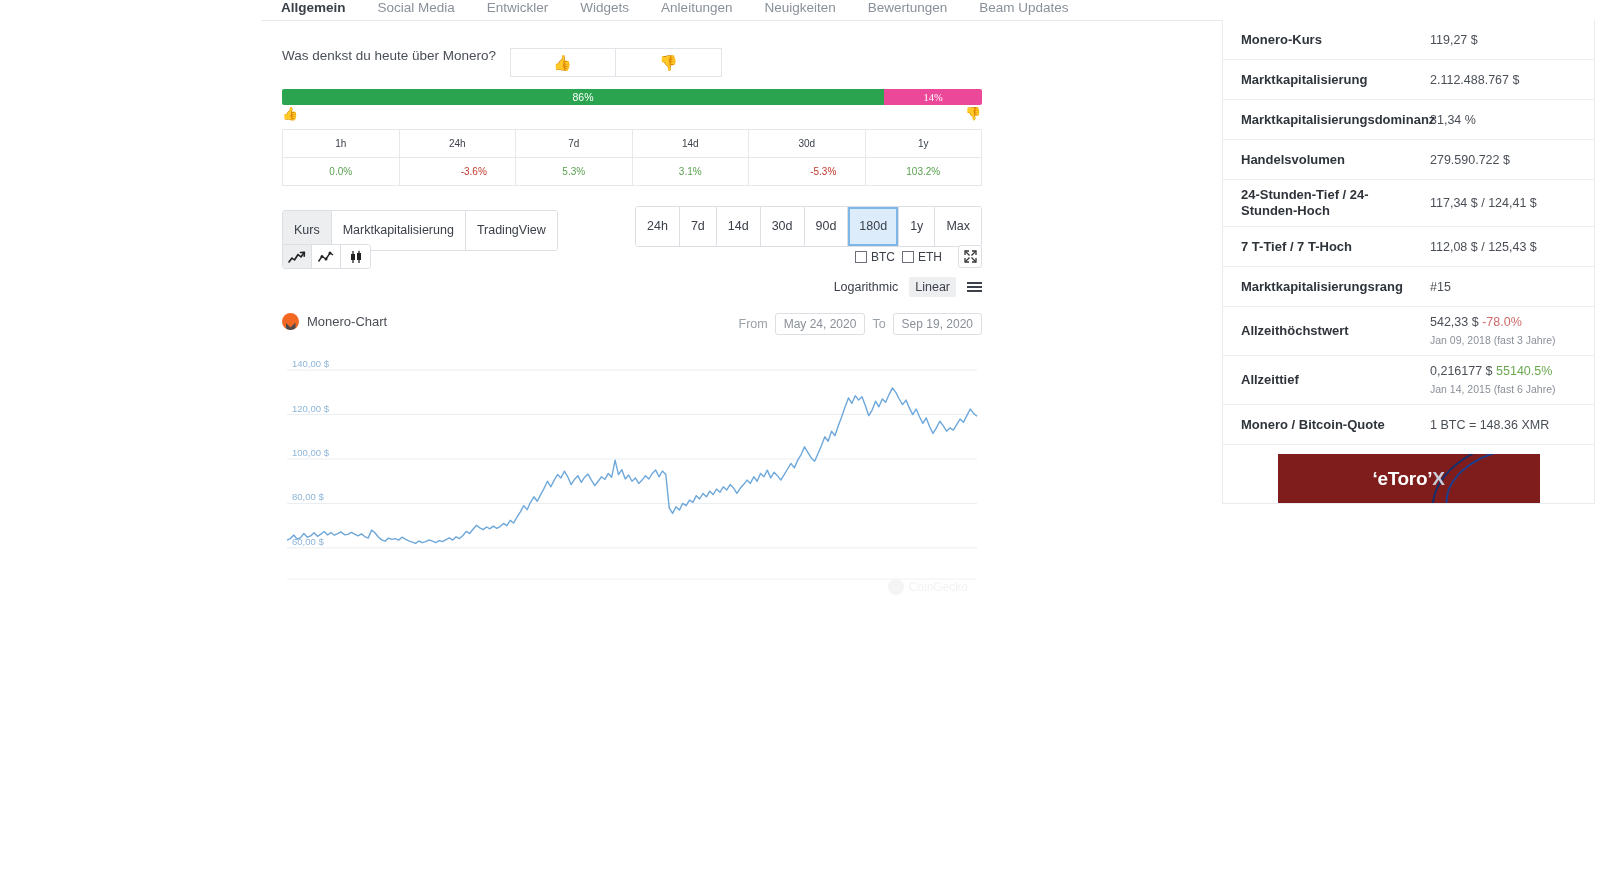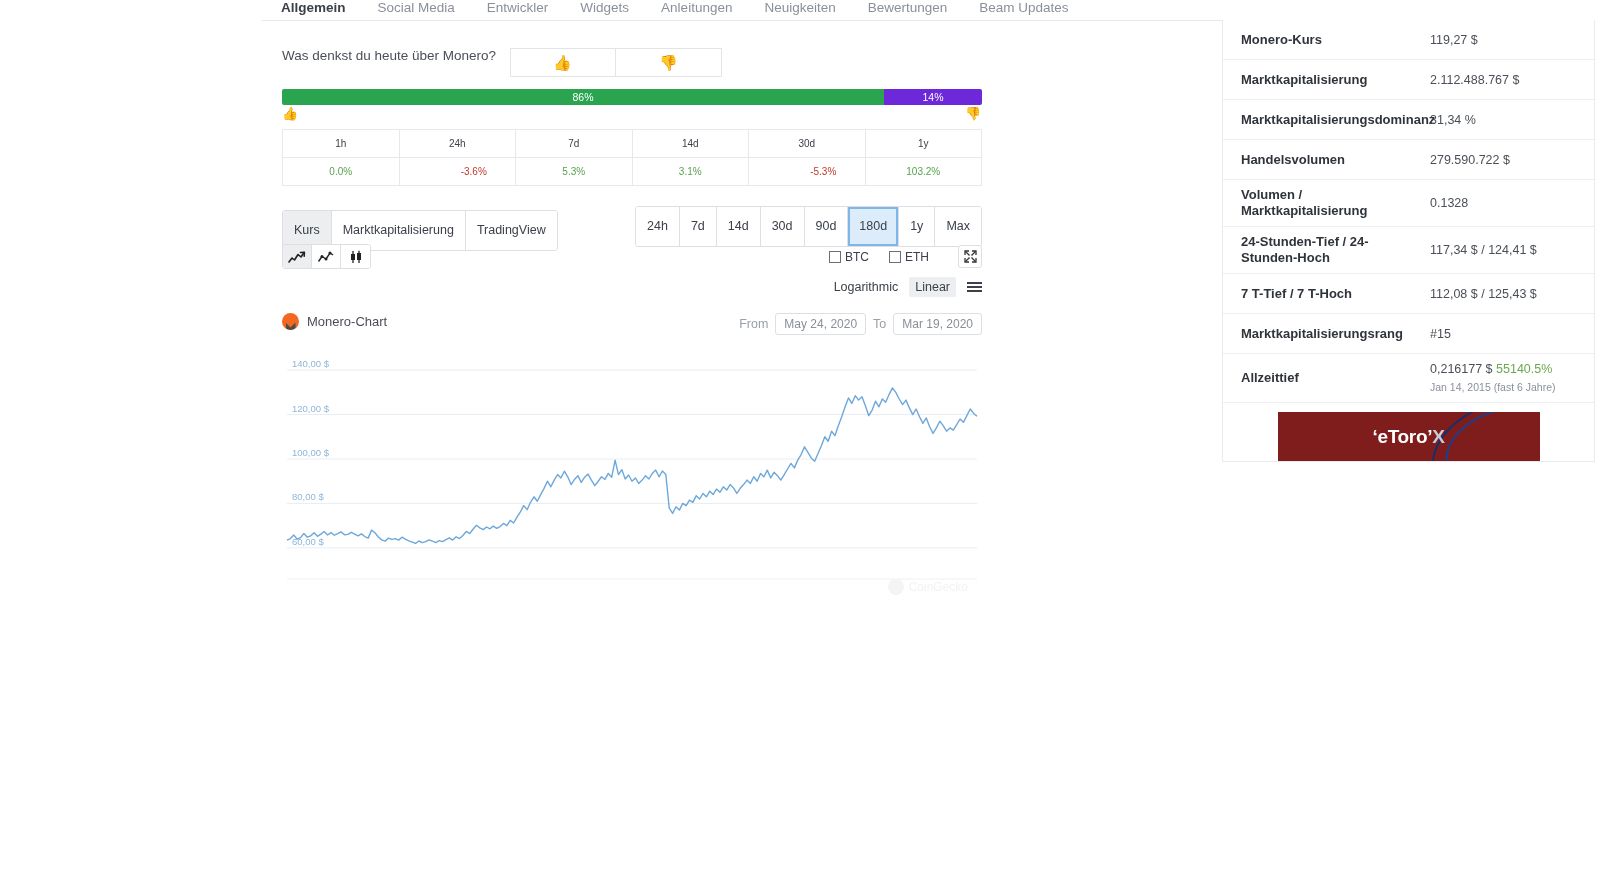--- a/index.html
+++ b/index.html
@@ -59,22 +59,22 @@
 
   .sent-bar {
     margin-top: 11px; height: 16px; width: 700px; display: flex;
     border-radius: 2px; overflow: hidden;
   }
   .sent-up {
     background: #2aa44f; color: #fff; font-size: 10.5px;
     display: flex; align-items: center; justify-content: center;
   }
   .sent-down {
-    background: #6d28d9; color: #fff; font-size: 10.5px;
-    display: flex; align-items: center; justify-content: center;
+    background: #ec4899; color: #fff; font-size: 10.5px;
+    display: flex; align-items: center; justify-content: center; font-family: Liberation Serif, serif;
   }
   .sent-icons {
     width: 700px; display: flex; justify-content: space-between;
     margin-top: 1px; font-size: 13px;
   }
 
   
   .pct-table {
     margin-top: 8px; width: 700px;
     border: 1px solid #e6e8eb; border-collapse: collapse;
@@ -111,21 +111,21 @@
   .style-group { display: flex; border: 1px solid #dcdfe3; border-radius: 3px; overflow: hidden; width: max-content; }
   .style-group .sbtn {
     width: 29px; height: 23px; display: flex; align-items: center; justify-content: center;
     background: #fff; border-right: 1px solid #dcdfe3; cursor: pointer;
   }
   .style-group .sbtn:last-child { border-right: none; }
   .style-group .sbtn.active { background: #eceef0; }
 
   .cmp-row {
     position: absolute; right: 0; top: 1px;
-    display: flex; align-items: center; gap: 20px;
+    display: flex; align-items: center; gap: 7px;
     font-size: 12px; color: #3b4049;
   }
   .cmp-chk {
     width: 12px; height: 12px; border: 1px solid #6b7078; background: #fff;
     display: inline-block; vertical-align: middle;
   }
   .cmp-item { display: flex; align-items: center; gap: 4px; cursor: pointer; }
   .expand-btn {
     width: 24px; height: 23px; border: 1px solid #dcdfe3; border-radius: 3px;
     background: #fff; display: flex; align-items: center; justify-content: center;
@@ -388,21 +388,21 @@
 
       <div class="chart-head">
         <div class="chart-title">
           <span class="xmr-logo"></span>
           <span>Monero-Chart</span>
         </div>
         <div class="daterange">
           <span>From</span>
           <span class="date-in">May 24, 2020</span>
           <span>To</span>
-          <span class="date-in">Mar 19, 2020</span>
+          <span class="date-in">Sep 19, 2020</span>
         </div>
       </div>
 
       <div class="plot-wrap">
         <svg id="chartSvg" width="700" height="250" viewBox="0 0 700 250" aria-hidden="false">
             <line x1="5" x2="695" y1="25.11111111111111" y2="25.11111111111111" stroke="#e9edf1" stroke-width="1"></line>
             <text x="10" y="22.11111111111111" class="ytick">140,00 $</text>
             <line x1="5" x2="695" y1="69.55555555555556" y2="69.55555555555556" stroke="#e9edf1" stroke-width="1"></line>
             <text x="10" y="66.55555555555556" class="ytick">120,00 $</text>
             <line x1="5" x2="695" y1="114" y2="114" stroke="#e9edf1" stroke-width="1"></line>
@@ -433,45 +433,55 @@
       </div>
       <div class="srow">
         <div class="k">Marktkapitalisierungsdominanz</div>
         <div class="v">31,34 %</div>
       </div>
       <div class="srow">
         <div class="k">Handelsvolumen</div>
         <div class="v">279.590.722 $</div>
       </div>
       <div class="srow">
-        <div class="k">Volumen / Marktkapitalisierung</div>
-        <div class="v">0.1328</div>
-      </div>
-      <div class="srow">
         <div class="k">24-Stunden-Tief / 24-Stunden-Hoch</div>
         <div class="v">117,34 $ / 124,41 $</div>
       </div>
       <div class="srow">
         <div class="k">7 T-Tief / 7 T-Hoch</div>
         <div class="v">112,08 $ / 125,43 $</div>
       </div>
       <div class="srow">
         <div class="k">Marktkapitalisierungsrang</div>
         <div class="v">#15</div>
+      </div>
+      <div class="srow">
+        <div class="k">Allzeithöchstwert</div>
+        <div class="v">
+          <div>
+            <span>542,33 $</span>
+            <span class="v-red">-78.0%</span>
+          </div>
+          <div class="v-sub">Jan 09, 2018 (fast 3 Jahre)</div>
+        </div>
       </div>
       <div class="srow">
         <div class="k">Allzeittief</div>
         <div class="v">
           <div>
             <span>0,216177 $</span>
             <span class="v-green">55140.5%</span>
           </div>
           <div class="v-sub">Jan 14, 2015 (fast 6 Jahre)</div>
         </div>
       </div>
+      <div class="srow">
+        <div class="k">Monero / Bitcoin-Quote</div>
+        <div class="v">1 BTC = 148.36 XMR</div>
+      </div>
 
       <div class="ad-slot">
         <div class="ad-banner">
           <div class="ad-swoosh2"></div>
           <div class="ad-swoosh"></div>
           <div class="logo">‘<span>eToro</span>’<span class="x">X</span></div>
         </div>
       </div>
     </div>
 

